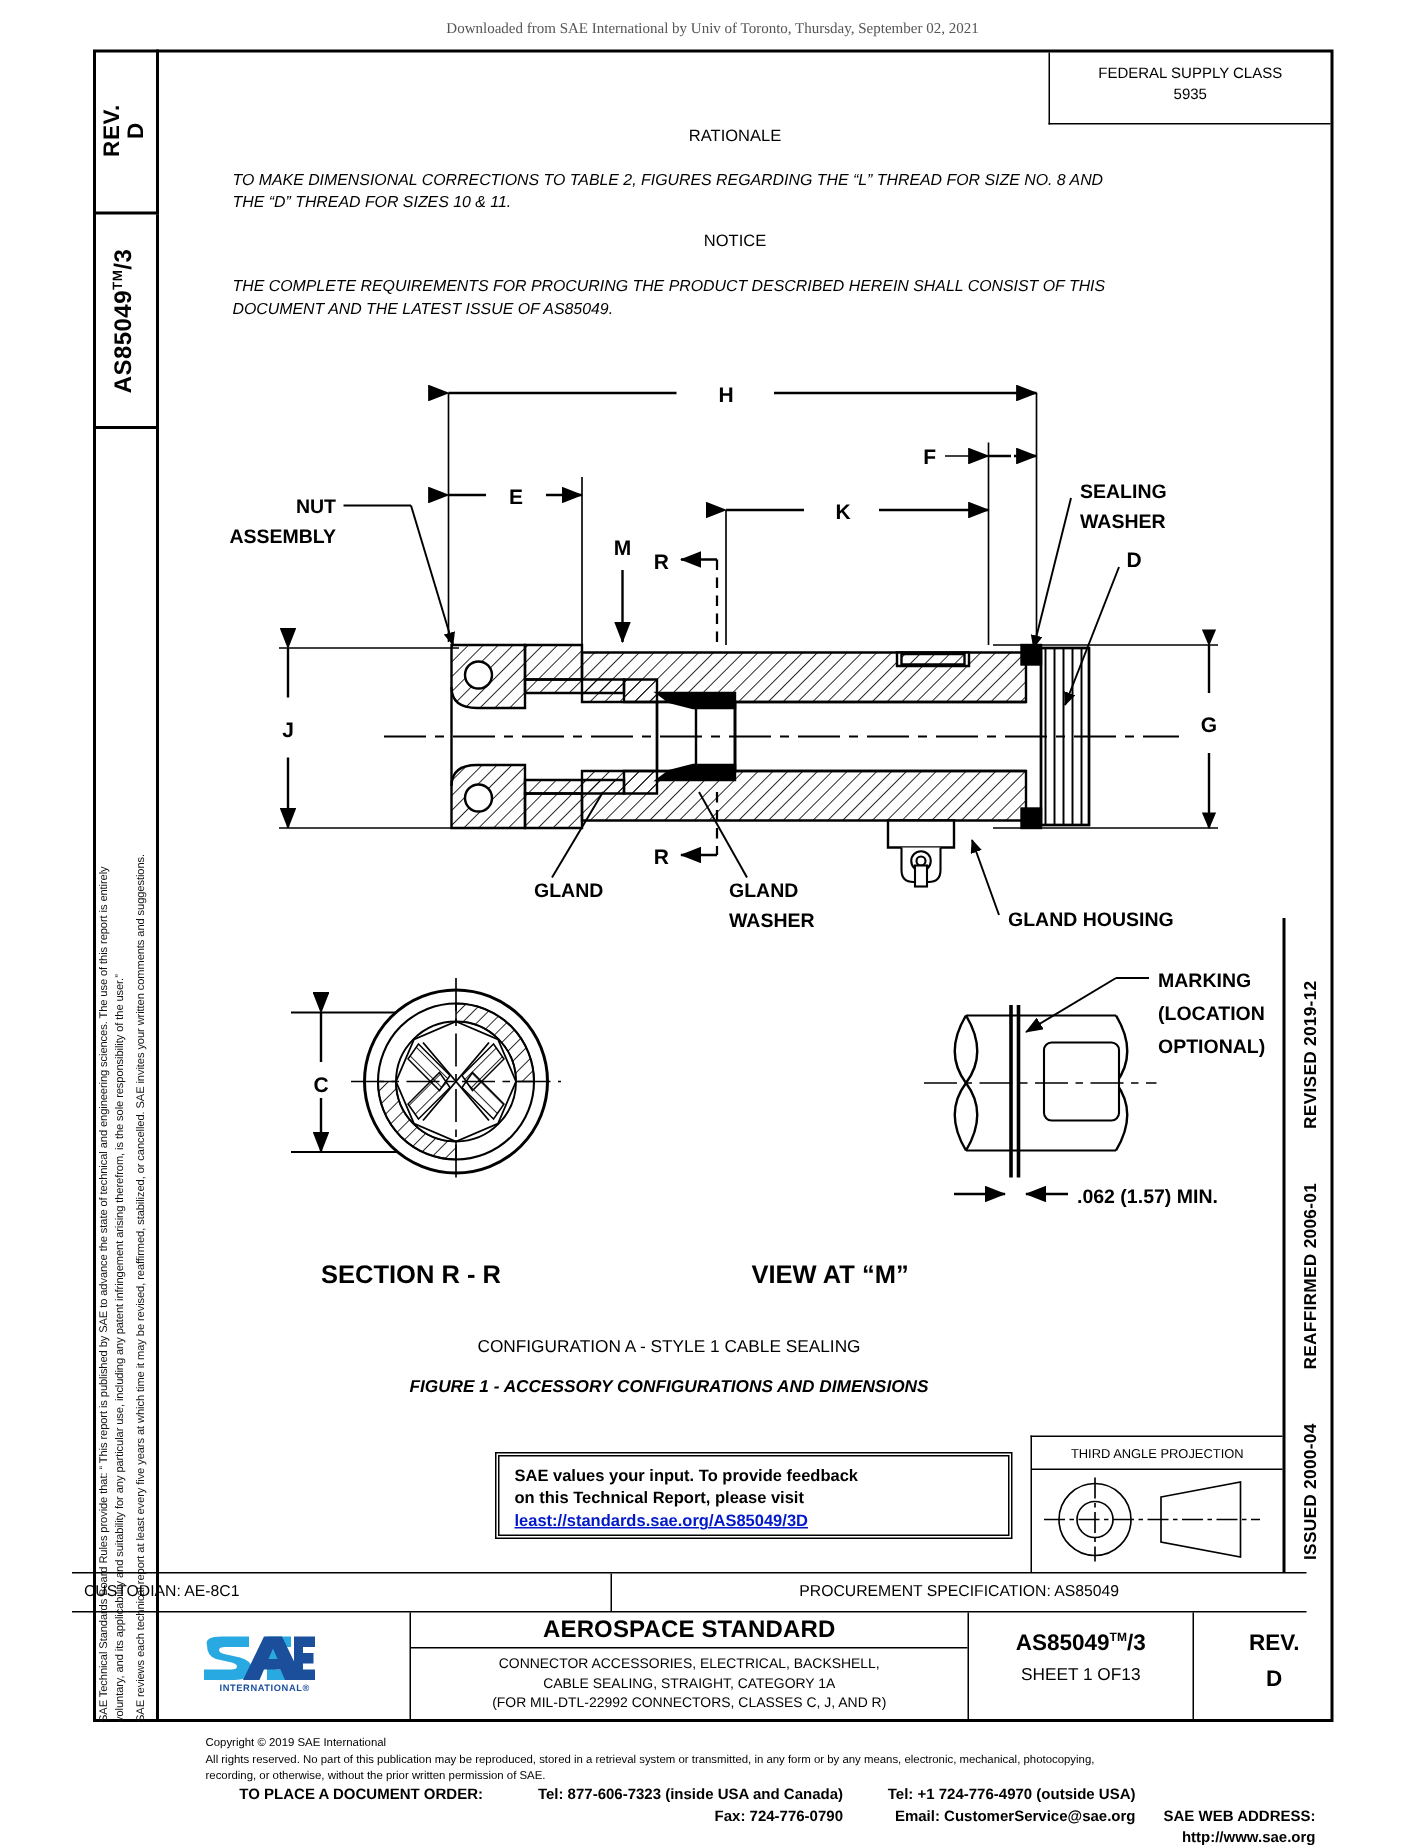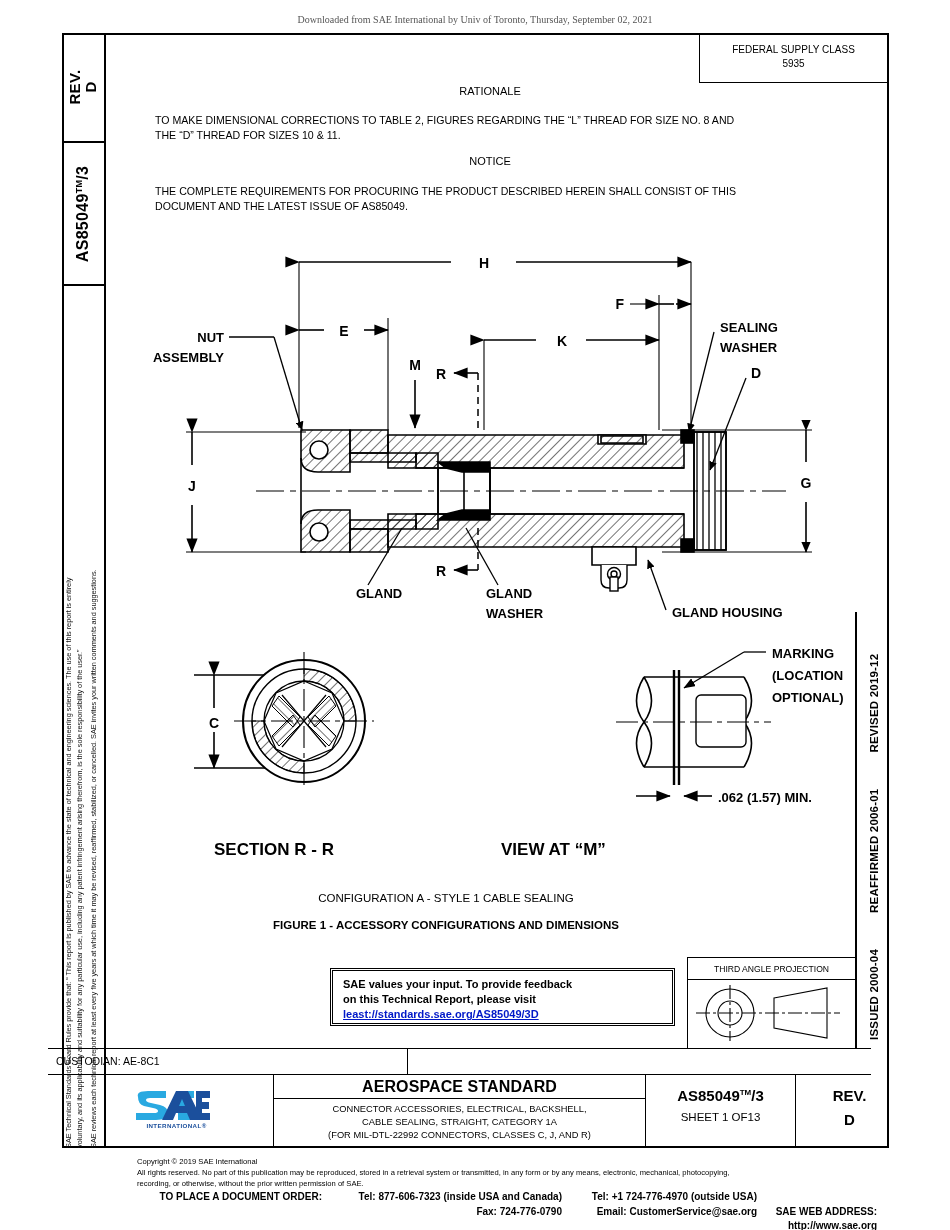--- a/index.html
+++ b/index.html
@@ -47,29 +47,29 @@
              justify-content:flex-start;gap:36px;padding-left:8px;box-sizing:border-box;}
   .dates-rot span{font-size:11.5px;font-weight:bold;white-space:nowrap;letter-spacing:.2px;}
 
   
   .fsc{position:absolute;left:699px;top:35px;width:188px;height:48px;
        border-left:1.5px solid #000;border-bottom:1.5px solid #000;box-sizing:border-box;
        text-align:center;padding-top:8px;font-size:10px;line-height:1.35;}
 
   
   .r-head{position:absolute;width:700px;left:140px;text-align:center;font-size:11px;}
-  .r-body{position:absolute;left:155px;width:700px;font-size:10.6px;line-height:1.42;}
+  .r-body{position:absolute;left:155px;width:700px;font-size:10.6px;line-height:1.42;font-style:italic;}
 
   
   .draw{position:absolute;left:106px;top:240px;width:749px;height:660px;}
 
   
   .cap1{position:absolute;left:106px;top:892px;width:680px;text-align:center;font-size:11.5px;}
   .cap2{position:absolute;left:106px;top:919px;width:680px;text-align:center;
-        font-size:11.5px;font-weight:bold;}
+        font-size:11.5px;font-weight:bold;font-style:italic;}
 
   
   .fb{position:absolute;left:330px;top:968px;width:345px;height:58px;
       border:3px double #000;box-sizing:border-box;padding:6px 0 0 10px;
       font-size:11px;font-weight:bold;line-height:1.38;}
   .fb a{color:#0018c8;text-decoration:underline;font-weight:bold;}
 
   
   .tap{position:absolute;left:687px;top:957px;width:168px;height:91px;
        border-left:1.5px solid #000;border-top:1.5px solid #000;box-sizing:border-box;}
@@ -394,20 +394,21 @@
         <circle cx="42" cy="33" r="12"></circle>
         <line x1="42" y1="5" x2="42" y2="61" stroke-dasharray="14,3,3,3"></line>
         <line x1="8" y1="33" x2="152" y2="33" stroke-dasharray="14,3,3,3"></line>
         <path d="M86,18 L139,8 L139,58 L86,48 Z"></path>
       </g>
     </svg>
   </div>
 
   <div class="cust">
     <div class="cust-l">CUSTODIAN: AE-8C1</div>
+    <div class="cust-r">PROCUREMENT SPECIFICATION: AS85049</div>
   </div>
 
   <div class="tblock">
     <div class="tb-logo">
       <div class="saelogo">
         <svg width="90" height="34" viewBox="0 0 90 34">
           <g>
             <path d="M6,9 Q4,3 16,3 L34,3 L34,10 L18,10 Q14,10 14,12 Q14,14 19,15 L28,17 Q36,19 36,25 Q36,32 24,32 L4,32 L4,25 L22,25 Q26,25 26,23 Q26,21 21,20 L12,18 Q6,16 6,9 Z" fill="#29a9e1"></path>
             <path d="M46,3 L62,3 L62,10 L52,10 L52,14 L61,14 L61,21 L52,21 L52,25 L62,25 L62,32 L46,32 Z" fill="#29a9e1"></path>
             <path d="M44,3 L56,3 L70,32 L58,32 L55,25 L44,25 L41,32 L30,32 Z M47,18 L53,18 L50,11 Z" fill="#1b4f9c"></path>

